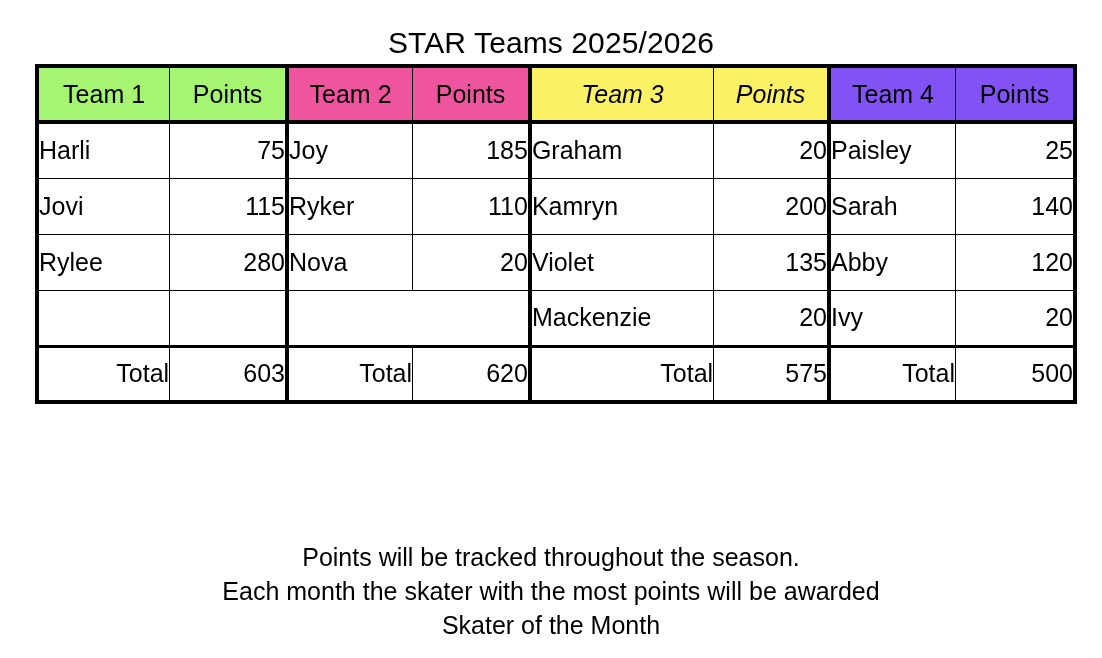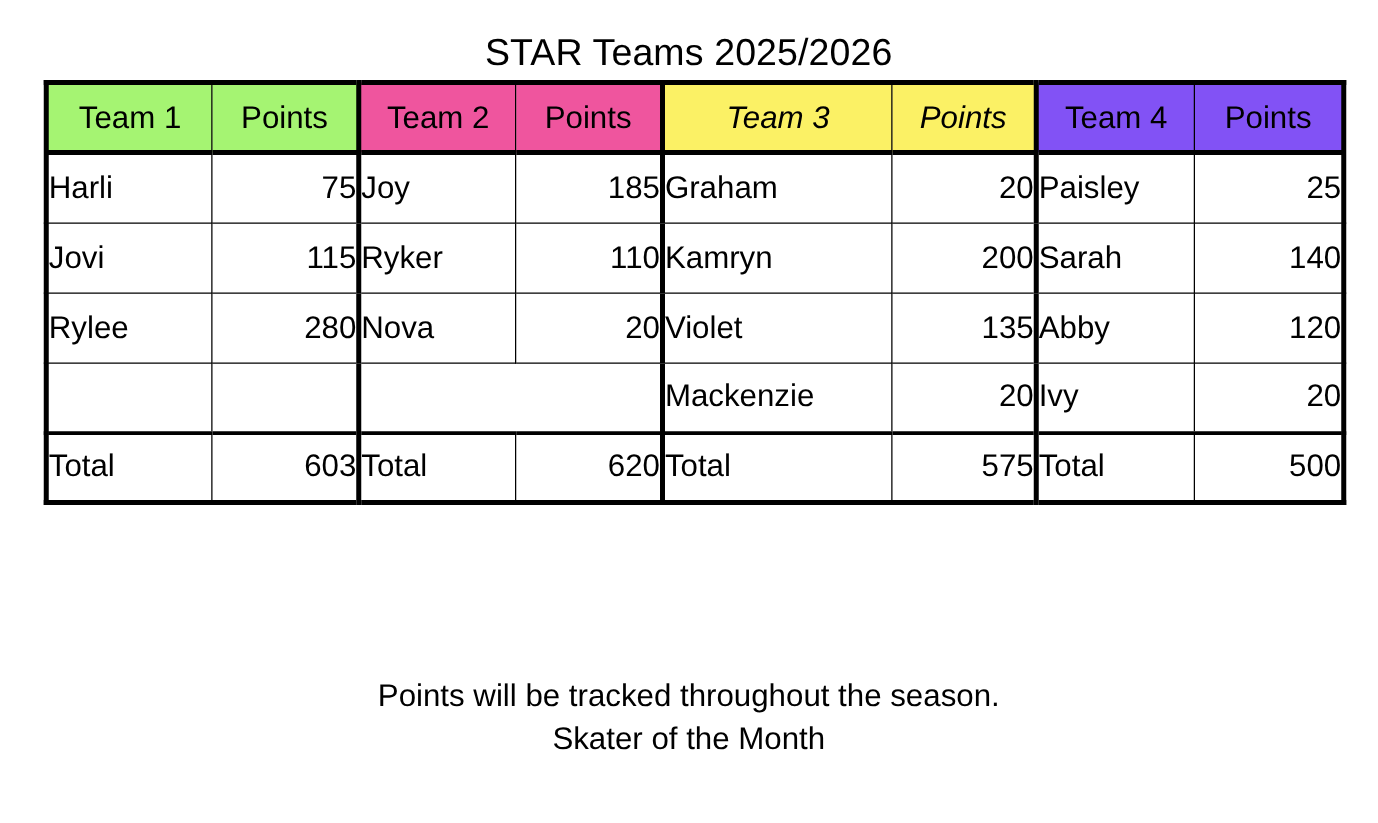--- a/index.html
+++ b/index.html
@@ -71,21 +71,21 @@
   .name-cell {
     text-align: left;
     padding-left: 9px;
   }
   .pts-cell {
     text-align: right;
     padding-right: 12px;
   }
   .total-label {
     font-weight: 700;
-    text-align: left;
+    text-align: right;
     padding-left: 9px;
     margin-top: 15px;
   }
   .total-val {
     text-align: right;
     padding-right: 12px;
     font-weight: 400;
   }
   tr.total-row td {
     border-top: 3px solid #000000;
@@ -197,16 +197,17 @@
           <td class="total-label sep-left">Total</td>
           <td class="total-val">500</td>
         </tr>
 
       </tbody>
     </table>
   </div>
 
   <div class="footer">
     <div>Points will be tracked throughout the season.</div>
+    <div>Each month the skater with the most points will be awarded</div>
     <div>Skater of the Month</div>
   </div>
 
 </div>
 
 </body></html>

